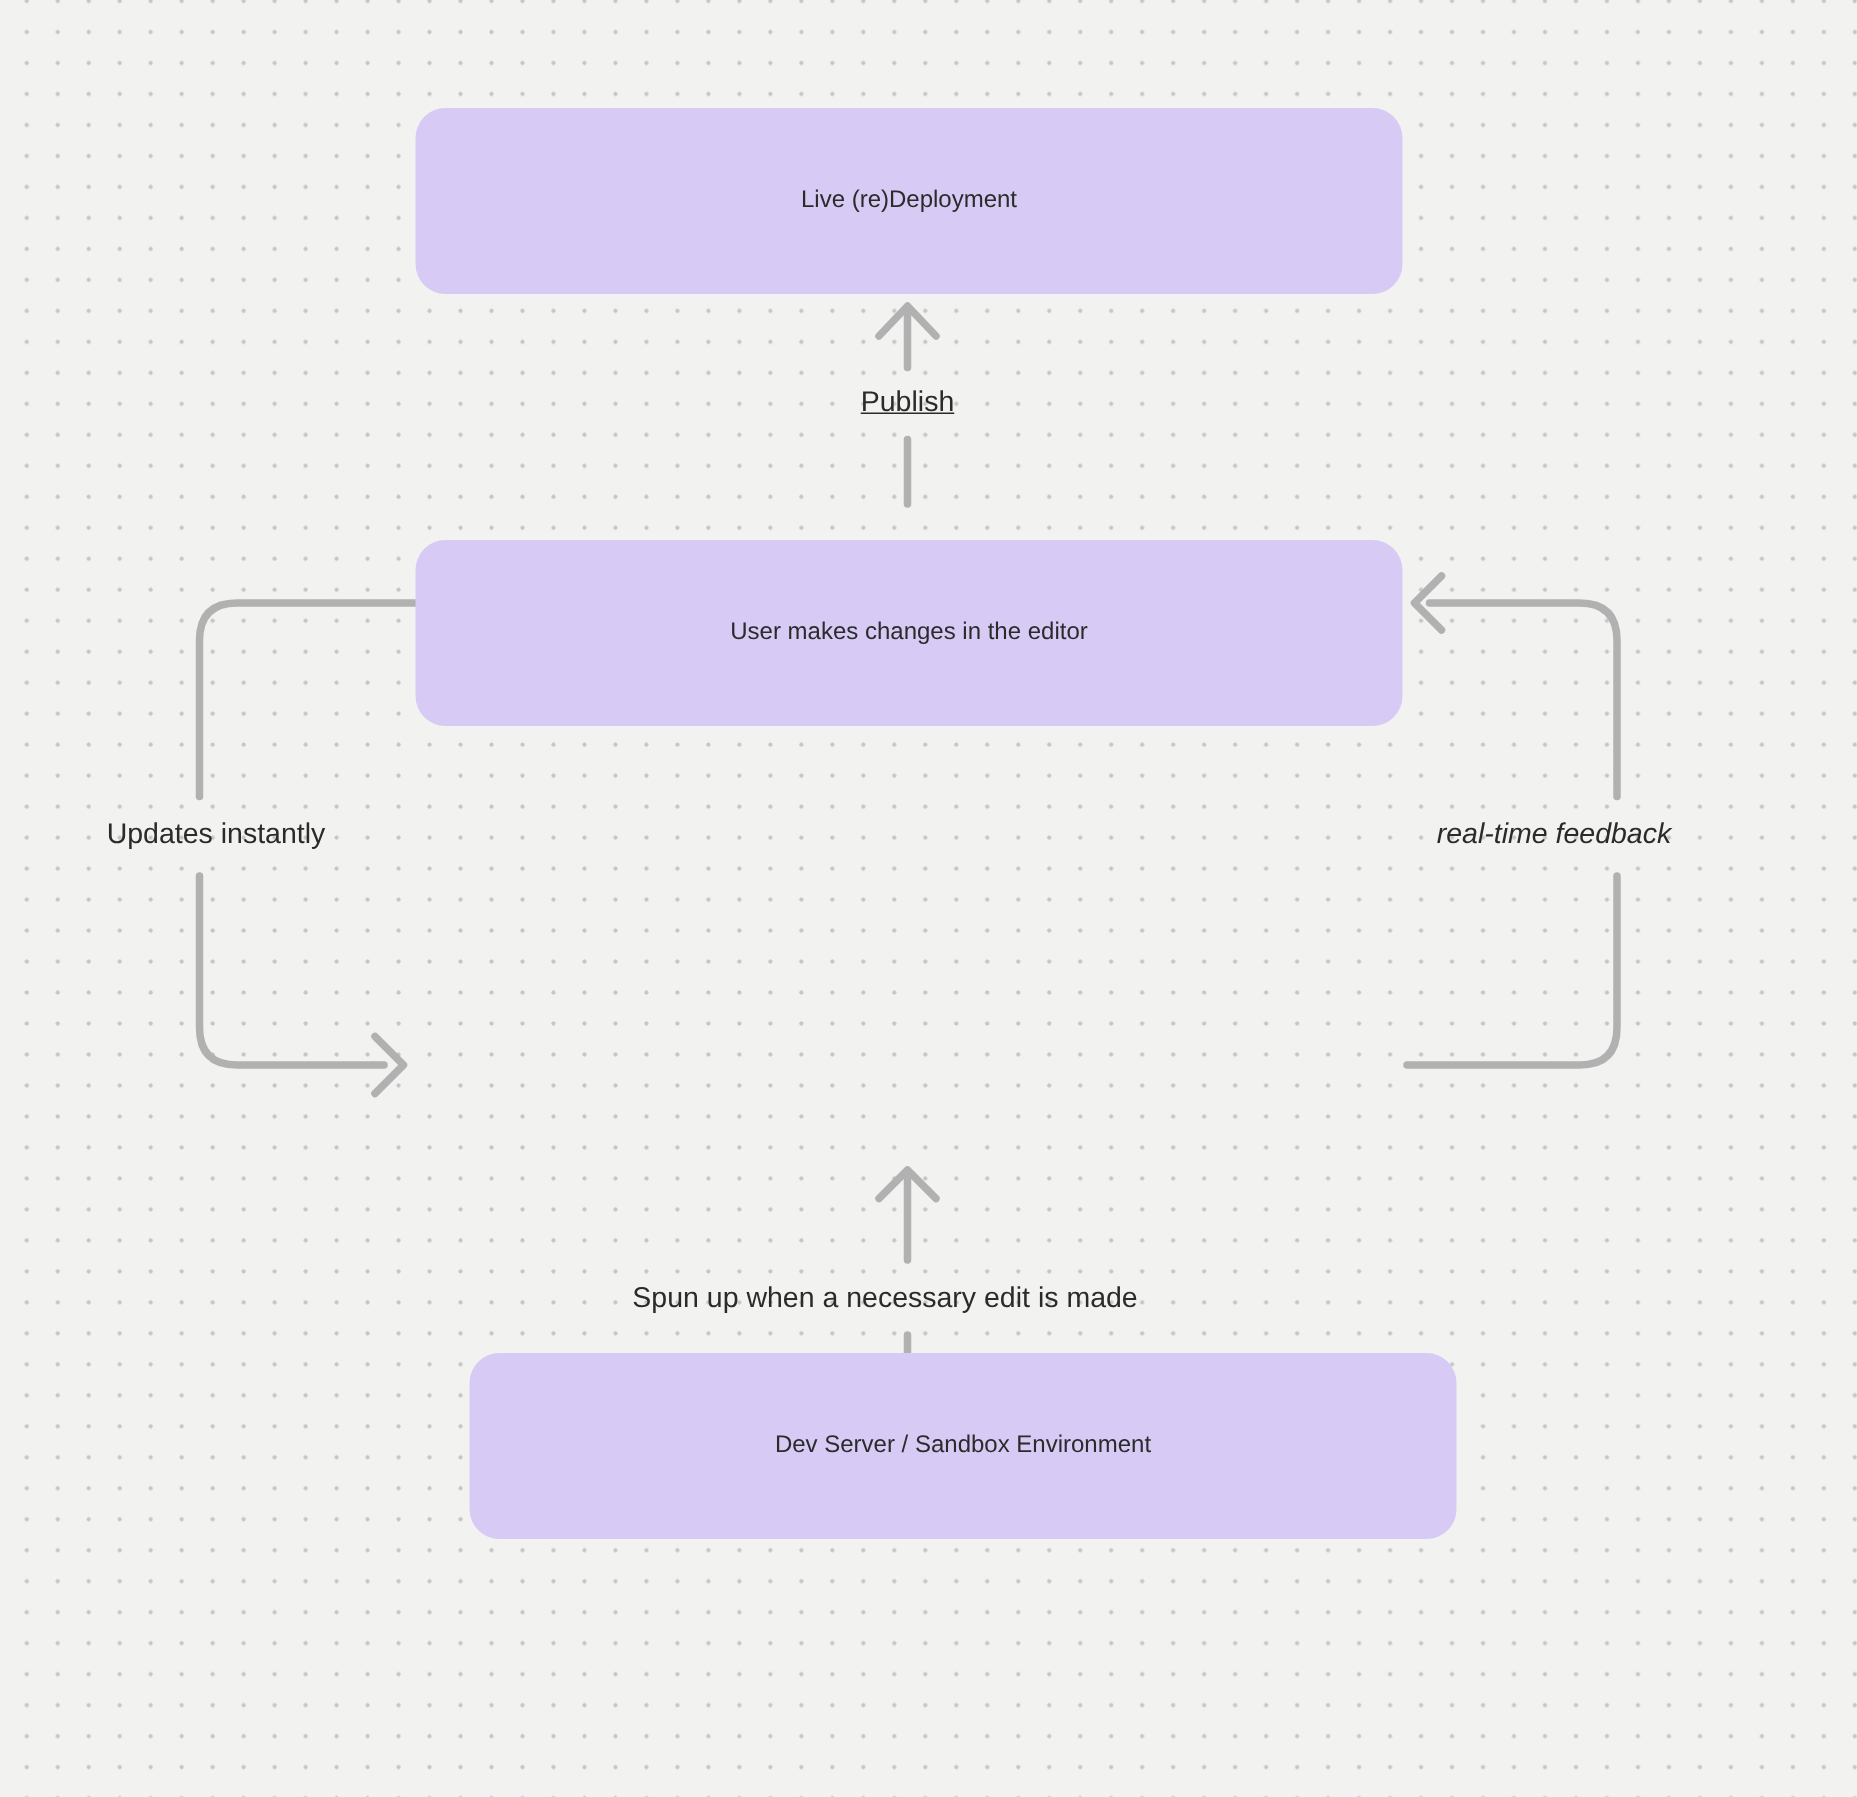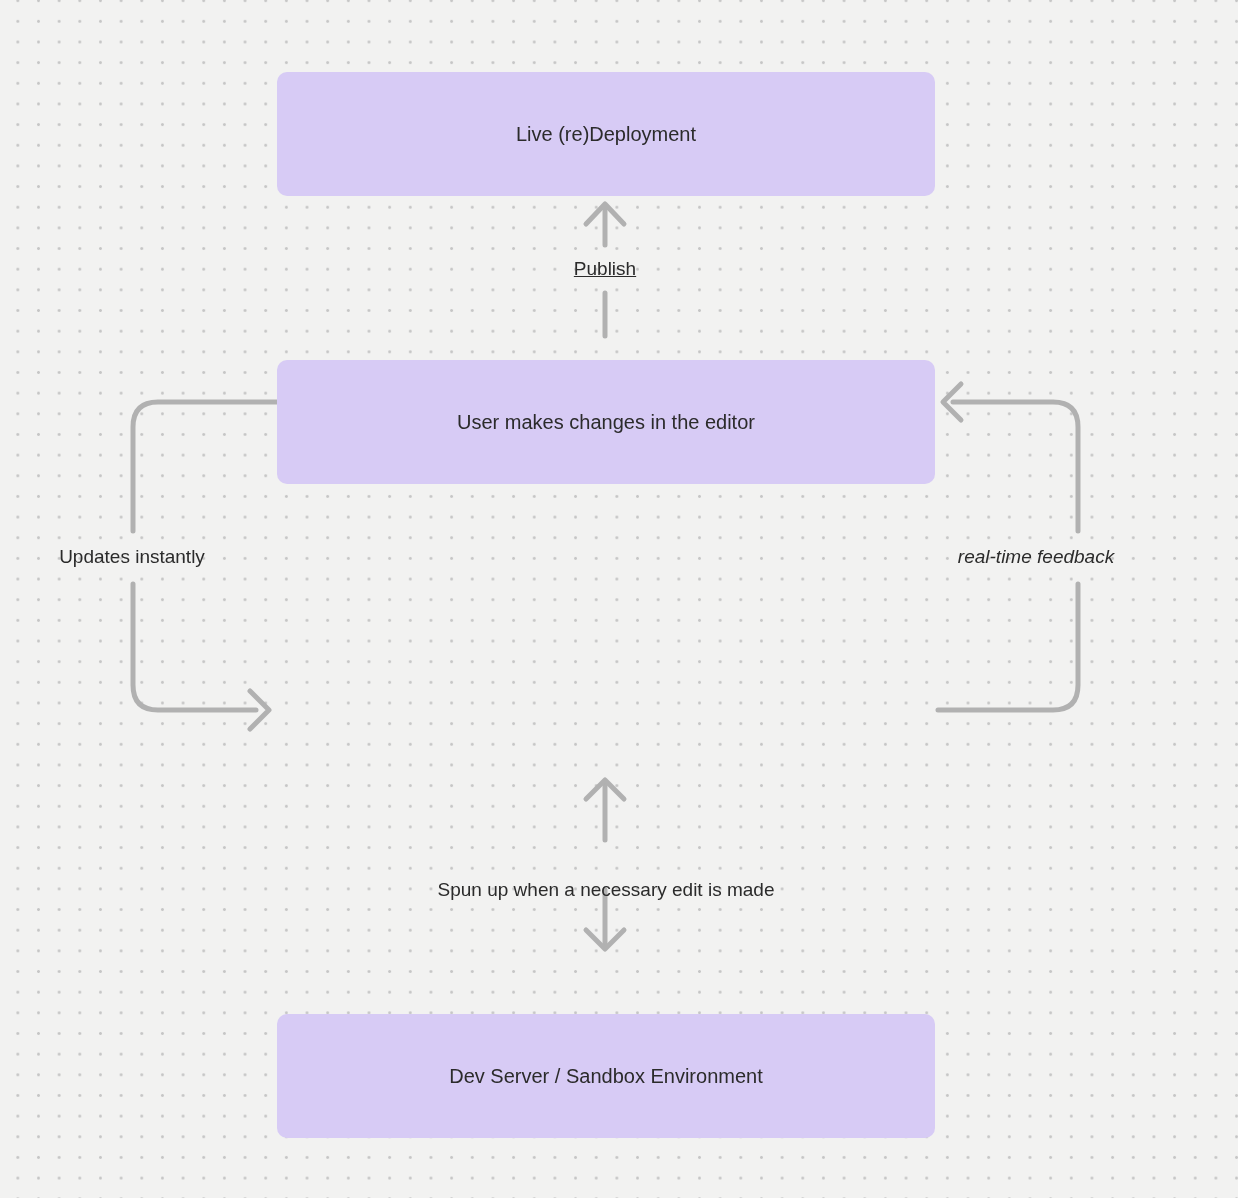--- a/index.html
+++ b/index.html
@@ -24,44 +24,44 @@
     stroke-width: 5;
     fill: none;
     stroke-linecap: round;
     stroke-linejoin: round;
   }
   .node {
     position: absolute;
     left: 277px;
     width: 658px;
     height: 124px;
-    border-radius: 10px;
+    border-radius: 20px;
     background: var(--node-fill, #d7cbf5);
     display: flex;
     align-items: center;
     justify-content: center;
     color: var(--text-color, #2b2b2b);
-    font-size: 20px;
+    font-size: 16px;
     line-height: 1.2;
   }
   .n1 { top: 72px; }
   .n2 { top: 340px; margin-top: 20px; }
   .n3 { top: 648px; }
-  .n4 { top: 1014px; }
+  .n4 { top: 902px; margin-left: 36px; }
   .edge-label {
     position: absolute;
     transform: translate(-50%, -50%);
     white-space: nowrap;
     color: var(--text-color, #2b2b2b);
     font-size: 19px;
   }
   .l-publish  { left: 605px;  top: 269px; text-decoration: underline; }
-  .l-updates  { left: 132px;  top: 557px; }
+  .l-updates  { left: 144px;  top: 557px; }
   .l-feedback { left: 1036px; top: 557px; font-style: italic; }
-  .l-spunup   { left: 606px;  top: 866px; margin-top: 24px; }
+  .l-spunup   { left: 590px;  top: 866px; }
 </style>
 </head>
 <body>
 
 <div class="canvas">
 
   <svg class="edges" viewBox="0 0 1238 1198" xmlns="http://www.w3.org/2000/svg">
     <g class="strokes">
 
       <g>

